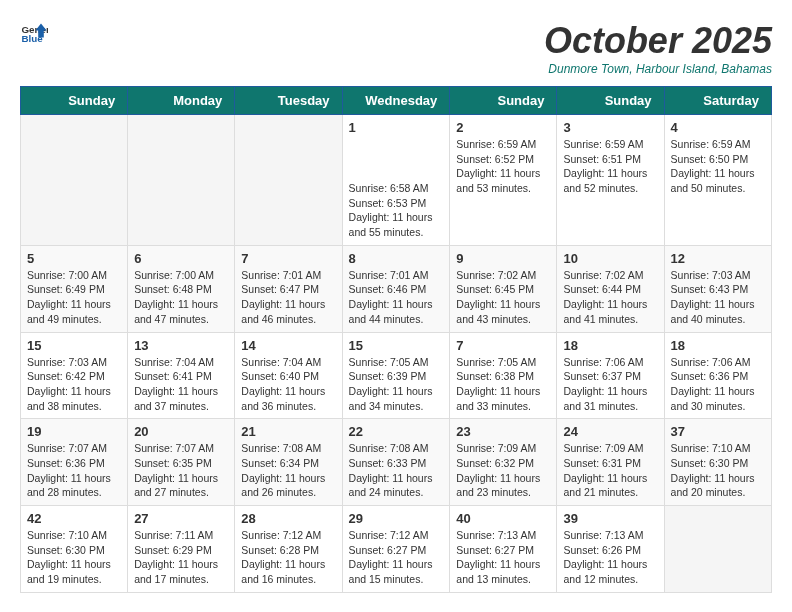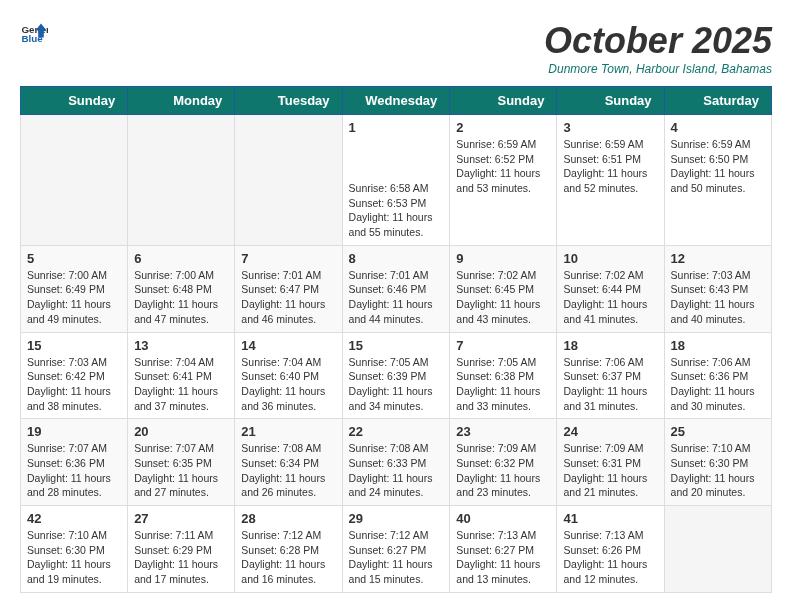--- a/index.html
+++ b/index.html
@@ -261,21 +261,21 @@
 Sunset: 6:32 PM
 Daylight: 11 hours and 23 minutes.</div>
         </td>
         <td>
           <span class="day-number">24</span>
           <div class="day-info" style="white-space: pre-line;">Sunrise: 7:09 AM
 Sunset: 6:31 PM
 Daylight: 11 hours and 21 minutes.</div>
         </td>
         <td>
-          <span class="day-number">25</span>
+          <span class="day-number">37</span>
           <div class="day-info" style="white-space: pre-line;">Sunrise: 7:10 AM
 Sunset: 6:30 PM
 Daylight: 11 hours and 20 minutes.</div>
         </td>
       </tr>
       <tr>
         <td>
           <span class="day-number">42</span>
           <div class="day-info" style="white-space: pre-line;">Sunrise: 7:10 AM
 Sunset: 6:30 PM
@@ -299,21 +299,21 @@
 Sunset: 6:27 PM
 Daylight: 11 hours and 15 minutes.</div>
         </td>
         <td>
           <span class="day-number">40</span>
           <div class="day-info" style="white-space: pre-line;">Sunrise: 7:13 AM
 Sunset: 6:27 PM
 Daylight: 11 hours and 13 minutes.</div>
         </td>
         <td>
-          <span class="day-number">41</span>
+          <span class="day-number">39</span>
           <div class="day-info" style="white-space: pre-line;">Sunrise: 7:13 AM
 Sunset: 6:26 PM
 Daylight: 11 hours and 12 minutes.</div>
         </td>
         <td class="empty-cell"></td>
       </tr>
     </tbody>
 </table>
 
 </body></html>

